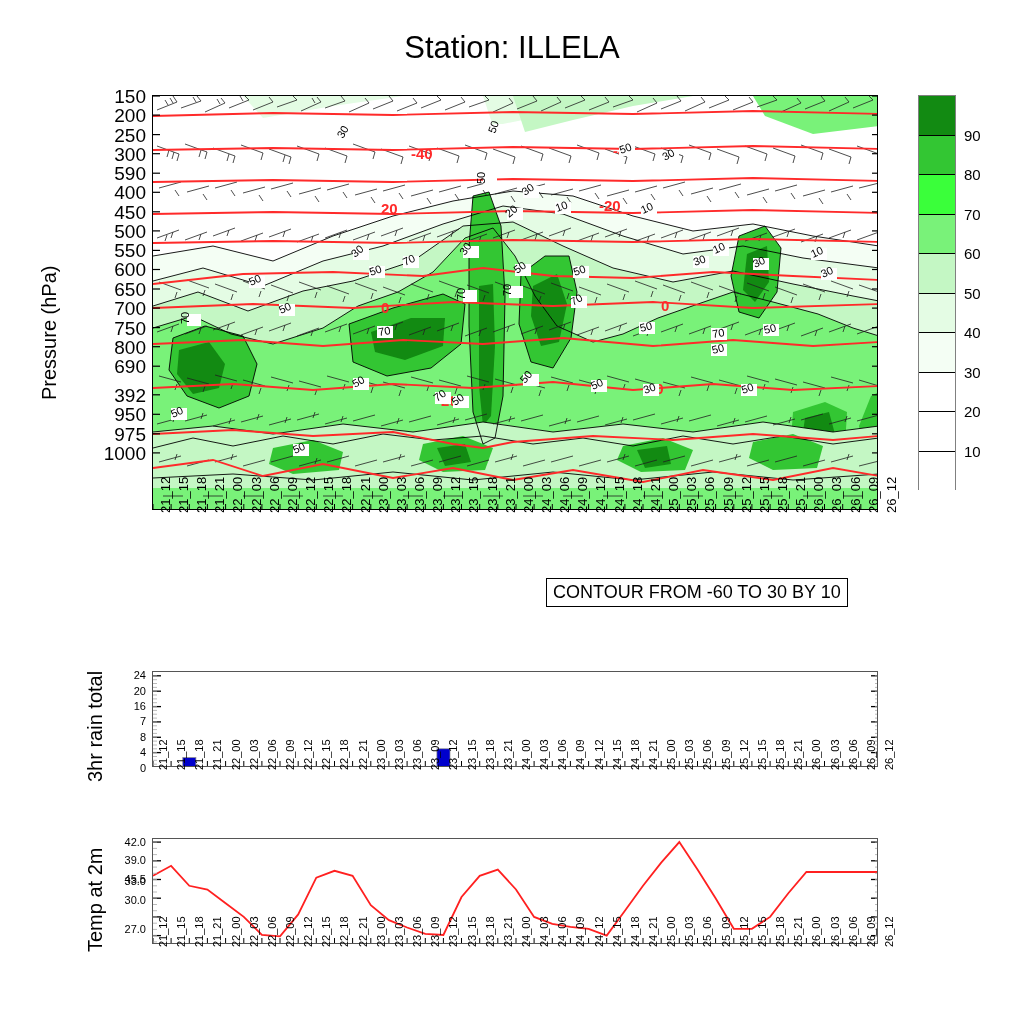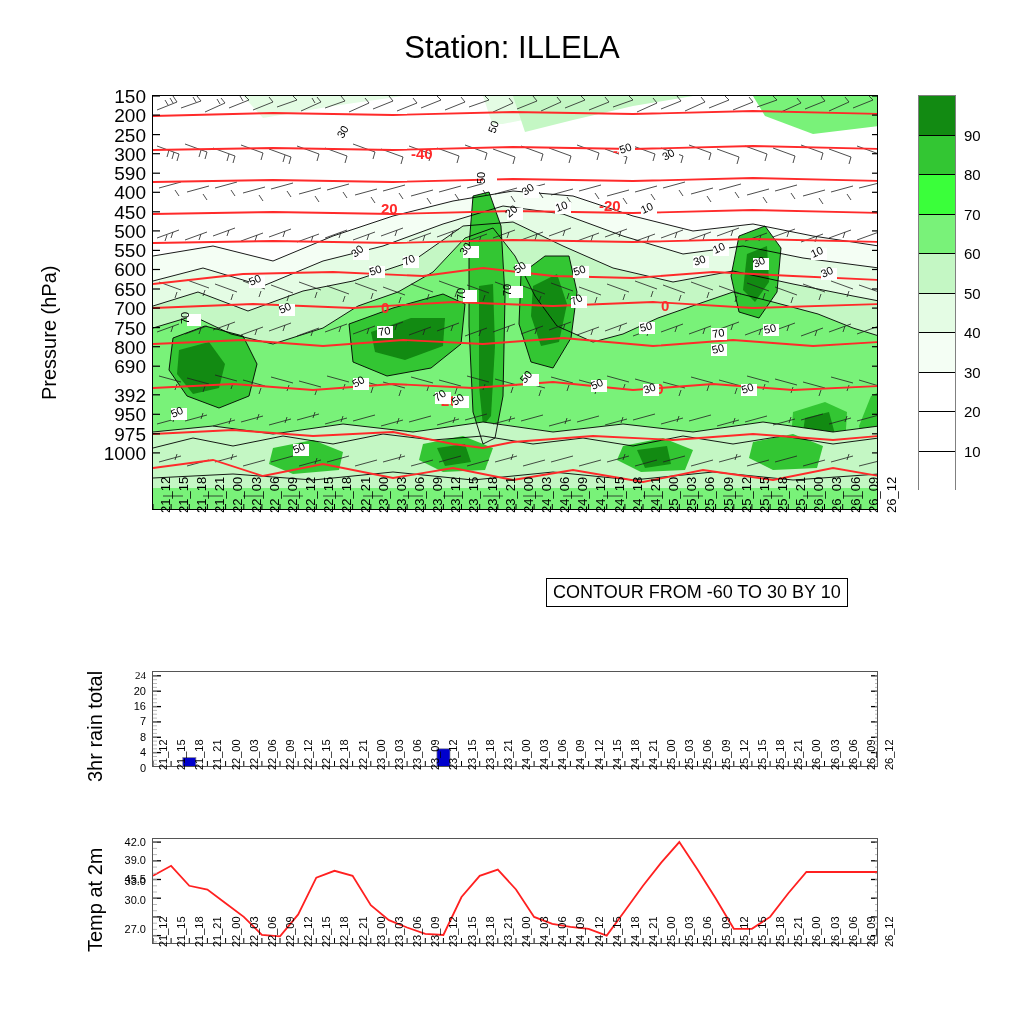--- a/index.html
+++ b/index.html
@@ -777,21 +777,21 @@
 <div id="contour-note">CONTOUR FROM -60 TO 30 BY 10</div>
 
 <div id="rain-ylabel">3hr rain total</div>
 <div id="rain-yticks">
     <div class="rytick" style="top: 96.5px;">0</div>
     <div class="rytick" style="top: 81.14px;">4</div>
     <div class="rytick" style="top: 65.78px;">8</div>
     <div class="rytick" style="top: 50.42px;">7</div>
     <div class="rytick" style="top: 35.06px;">16</div>
     <div class="rytick" style="top: 19.7px;">20</div>
-    <div class="rytick" style="top: 4.34px; font-family: Liberation Serif, serif;">24</div>
+    <div class="rytick" style="top: 4.34px;">24</div>
   </div>
 <div id="rain-panel">
   <div id="rain-frame">
     <svg id="rain-svg" width="726" height="96" viewBox="0 0 726 96">
         <line x1="0.0" y1="95" x2="0.0" y2="89" stroke="#000" stroke-width="1"></line>
         <line x1="18.1" y1="95" x2="18.1" y2="89" stroke="#000" stroke-width="1"></line>
         <line x1="36.3" y1="95" x2="36.3" y2="89" stroke="#000" stroke-width="1"></line>
         <line x1="54.4" y1="95" x2="54.4" y2="89" stroke="#000" stroke-width="1"></line>
         <line x1="72.6" y1="95" x2="72.6" y2="89" stroke="#000" stroke-width="1"></line>
         <line x1="90.8" y1="95" x2="90.8" y2="89" stroke="#000" stroke-width="1"></line>

